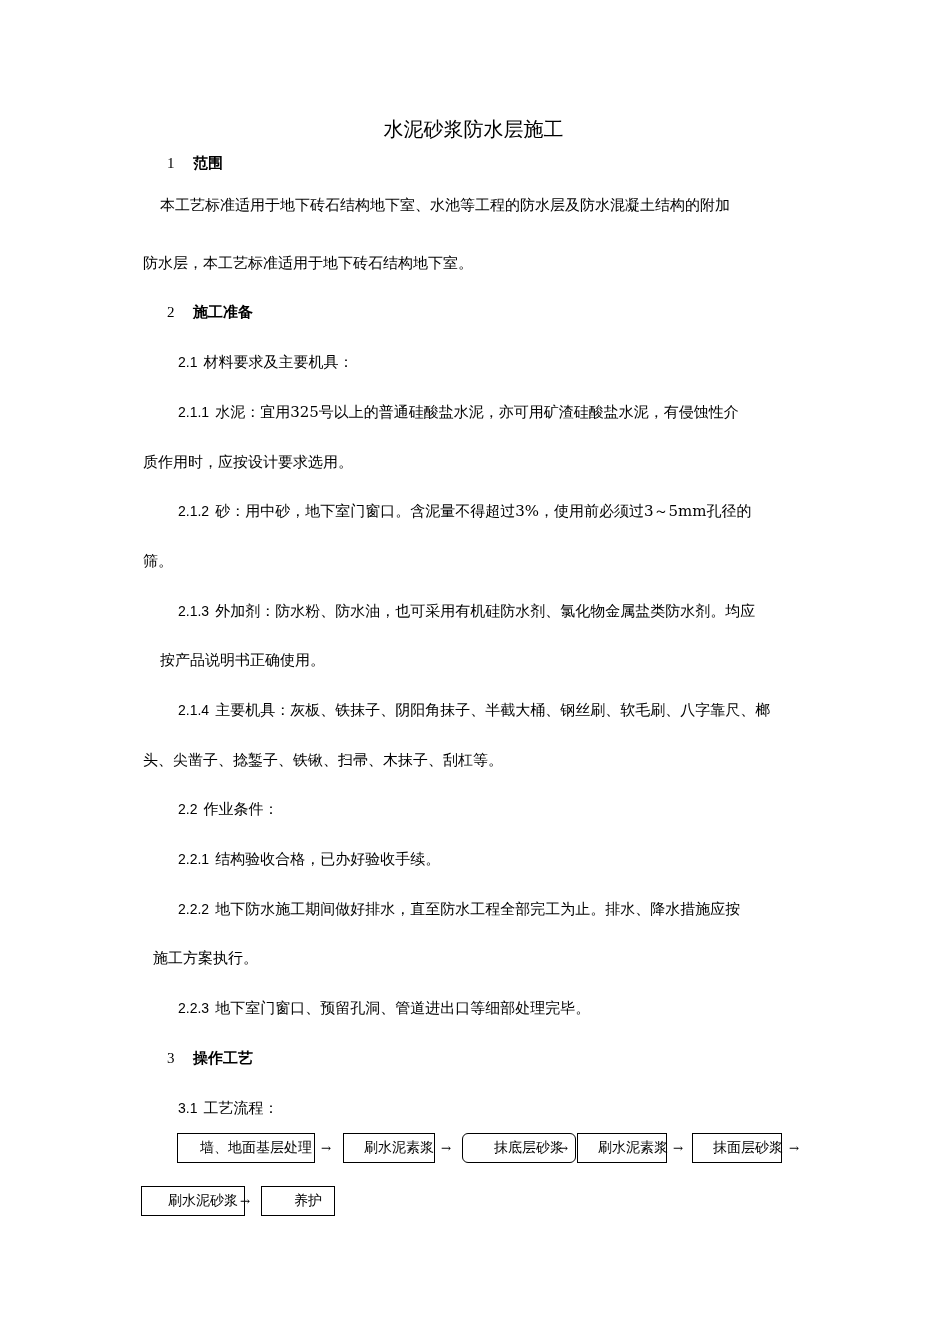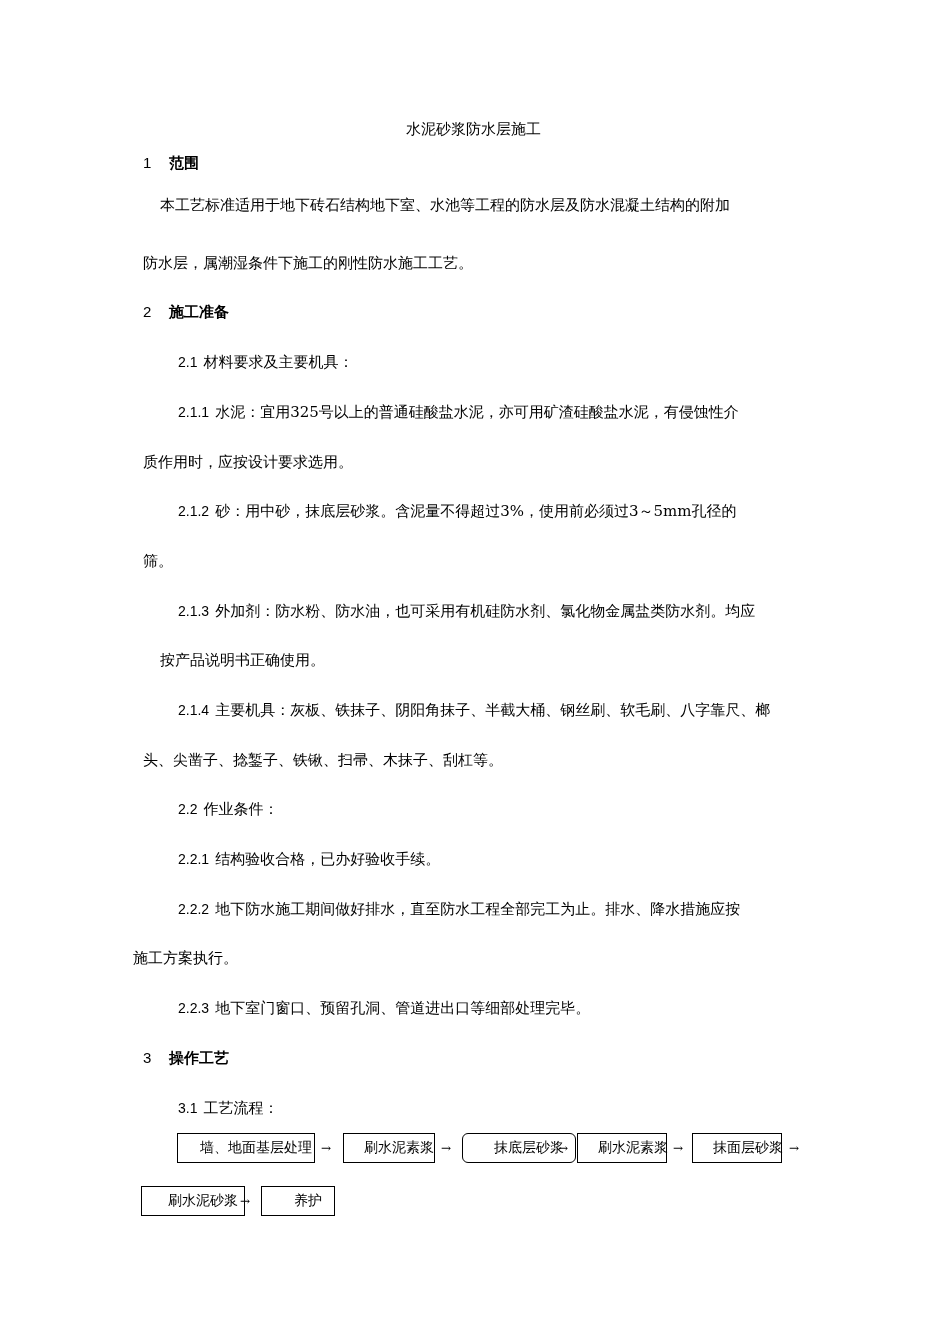--- a/index.html
+++ b/index.html
@@ -1,54 +1,54 @@
 <!DOCTYPE html>
 <html><head>
 <meta charset="utf-8">
 <style>
   html, body { margin: 0; padding: 0; background: #ffffff; }
   body { width: 950px; height: 1344px; position: relative; overflow: hidden;
          font-family: "DejaVu Serif", "Liberation Serif", serif; color: #000; }
   .t { position: absolute; white-space: nowrap; font-size: 15px; line-height: 18px; }
-  .title { left: 0; width: 947px; text-align: center; top: 120px; font-size: 15px; }
-  .h { font-size: 15px; font-weight: bold; font-family: Liberation Sans, sans-serif; }
+  .title { left: 0; width: 947px; text-align: center; top: 120px; font-size: 20px; }
+  .h { font-size: 15px; font-weight: bold; font-family: Liberation Serif, serif; margin-left: 24px; }
   .h .num { font-weight: normal; display: inline-block; width: 26px; }
   .num2 { font-family: Liberation Sans, sans-serif; font-size: 14px; letter-spacing: 0px; margin-right: 6px; }
   .box { position: absolute; border: 1.5px solid #000; box-sizing: border-box; height: 30px;
          font-size: 14px; line-height: 26px; text-align: center; white-space: nowrap; padding-left: 20px; }
   .arrow { position: absolute; font-size: 12px; line-height: 14px; }
 </style>
 </head>
 <body>
 
 <div>
 
   <div class="t title">水泥砂浆防水层施工</div>
 
   <div class="t h" style="left:143px; top:154px;">
     <span class="num">1</span><span>范围</span>
   </div>
   <div class="t" style="left:160px; top:196px;">本工艺标准适用于地下砖石结构地下室、水池等工程的防水层及防水混凝土结构的附加</div>
-  <div class="t" style="left:143px; top:254px;">防水层，属潮湿条件下施工的刚性防水施工工艺。</div>
+  <div class="t" style="left:143px; top:254px;">防水层，本工艺标准适用于地下砖石结构地下室。</div>
 
   <div class="t h" style="left:143px; top:303px;">
     <span class="num">2</span><span>施工准备</span>
   </div>
 
   <div class="t" style="left:178px; top:353px;">
     <span class="num2">2.1</span><span>材料要求及主要机具：</span>
   </div>
 
   <div class="t" style="left:178px; top:403px;">
     <span class="num2">2.1.1</span><span>水泥：宜用325号以上的普通硅酸盐水泥，亦可用矿渣硅酸盐水泥，有侵蚀性介</span>
   </div>
   <div class="t" style="left:143px; top:453px;">质作用时，应按设计要求选用。</div>
 
   <div class="t" style="left:178px; top:502px;">
-    <span class="num2">2.1.2</span><span>砂：用中砂，抹底层砂浆。含泥量不得超过3%，使用前必须过3～5mm孔径的</span>
+    <span class="num2">2.1.2</span><span>砂：用中砂，地下室门窗口。含泥量不得超过3%，使用前必须过3～5mm孔径的</span>
   </div>
   <div class="t" style="left:143px; top:552px;">筛。</div>
 
   <div class="t" style="left:178px; top:602px;">
     <span class="num2">2.1.3</span><span>外加剂：防水粉、防水油，也可采用有机硅防水剂、氯化物金属盐类防水剂。均应</span>
   </div>
   <div class="t" style="left:160px; top:651px;">按产品说明书正确使用。</div>
 
   <div class="t" style="left:178px; top:701px;">
     <span class="num2">2.1.4</span><span>主要机具：灰板、铁抹子、阴阳角抹子、半截大桶、钢丝刷、软毛刷、八字靠尺、榔</span>
@@ -59,21 +59,21 @@
     <span class="num2">2.2</span><span>作业条件：</span>
   </div>
 
   <div class="t" style="left:178px; top:850px;">
     <span class="num2">2.2.1</span><span>结构验收合格，已办好验收手续。</span>
   </div>
 
   <div class="t" style="left:178px; top:900px;">
     <span class="num2">2.2.2</span><span>地下防水施工期间做好排水，直至防水工程全部完工为止。排水、降水措施应按</span>
   </div>
-  <div class="t" style="left:133px; top:949px;text-align:center;">施工方案执行。</div>
+  <div class="t" style="left:153px; top:949px;text-align:center;">施工方案执行。</div>
 
   <div class="t" style="left:178px; top:999px;">
     <span class="num2">2.2.3</span><span>地下室门窗口、预留孔洞、管道进出口等细部处理完毕。</span>
   </div>
 
   <div class="t h" style="left:143px; top:1049px;">
     <span class="num">3</span><span>操作工艺</span>
   </div>
 
   <div class="t" style="left:178px; top:1099px;">

